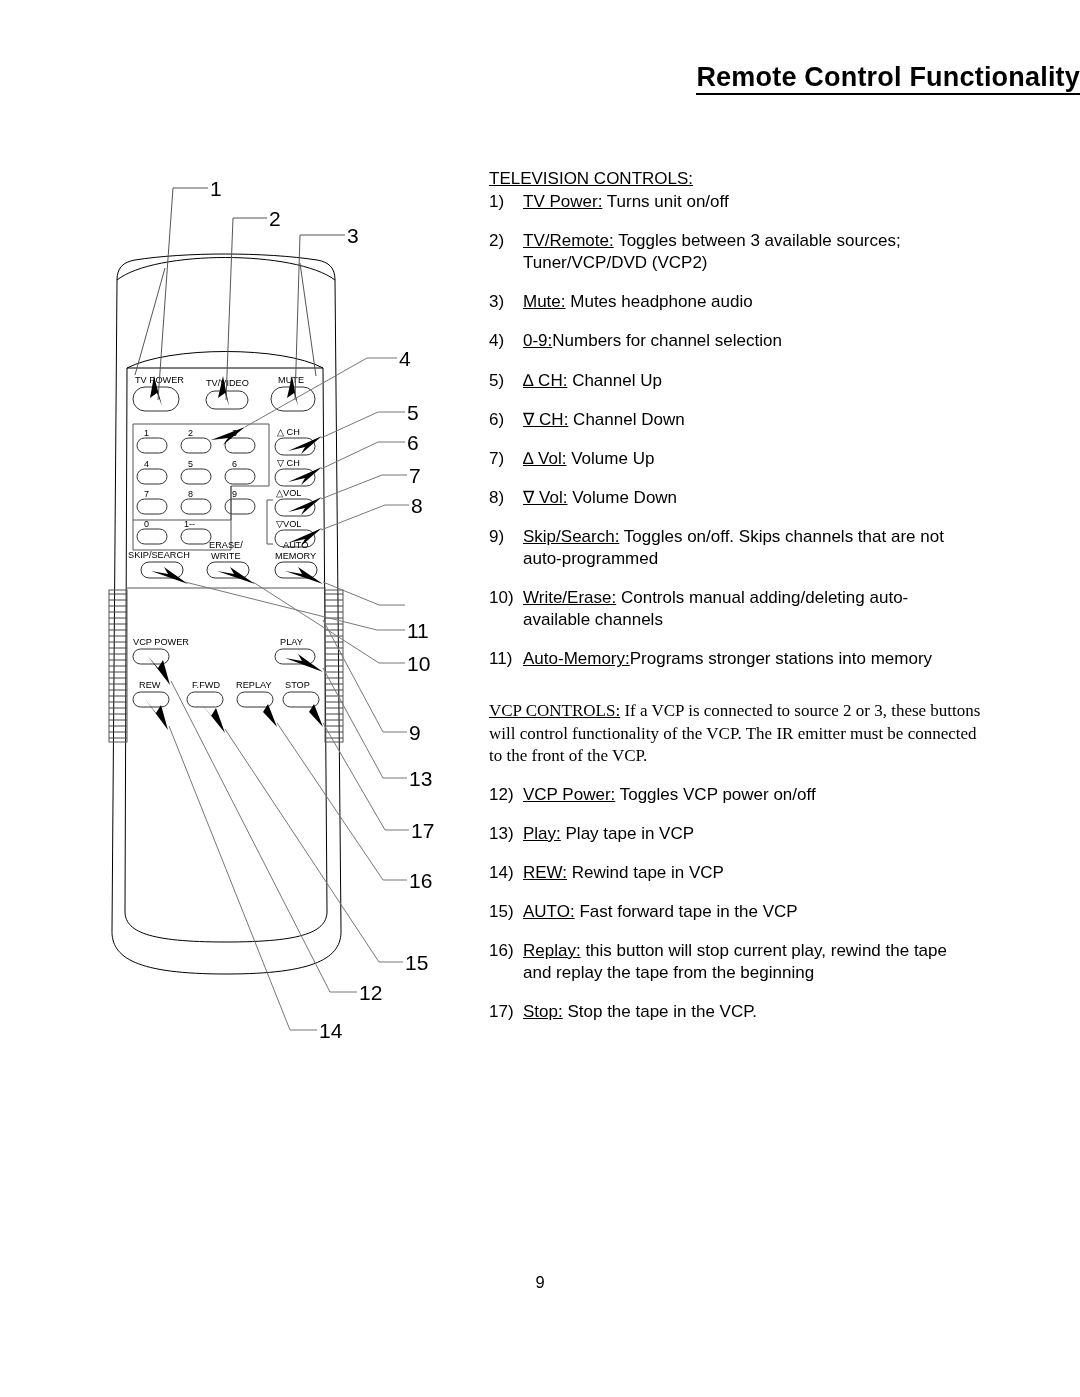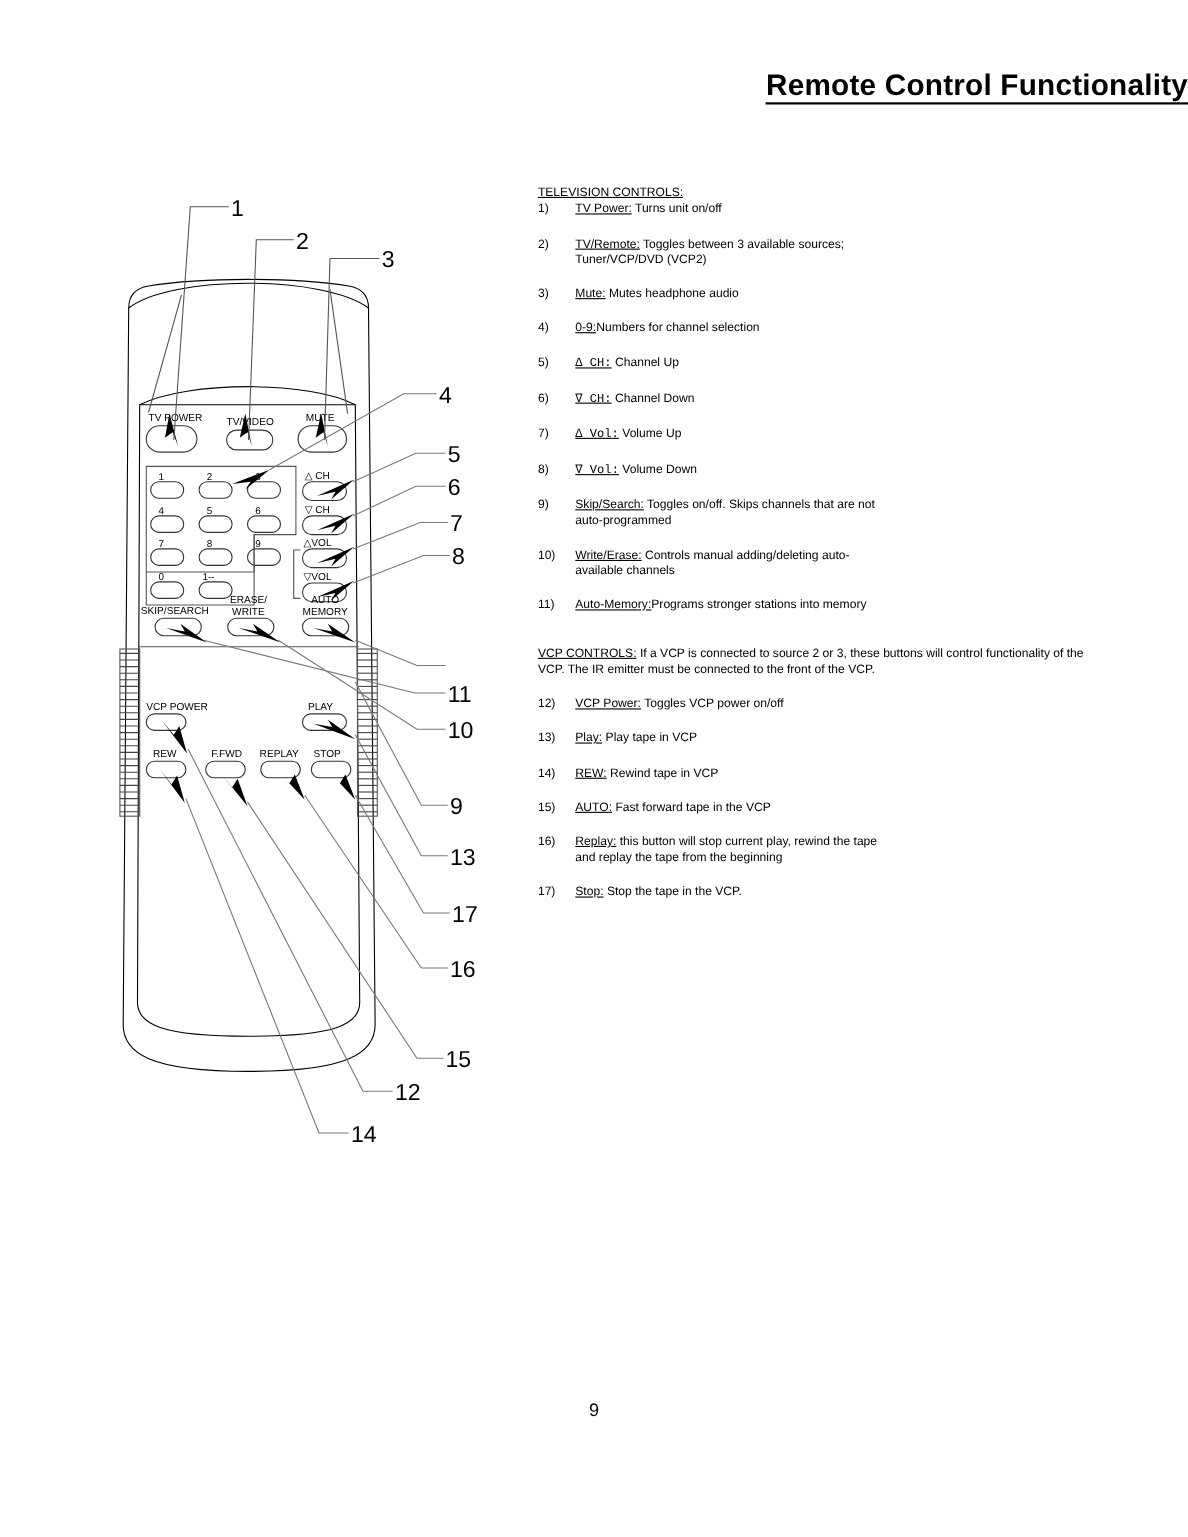--- a/index.html
+++ b/index.html
@@ -41,21 +41,21 @@
     height: 920px;
   }
   #diagram svg { display: block; }
 
   
   #text-column {
     position: absolute;
     left: 489px;
     top: 168px;
     width: 500px;
-    font-size: 11px;
+    font-size: 17px;
     line-height: 1.30;
   }
   .section-head {
     margin: 0 0 1px 0;
   }
   .section-head .u { text-decoration: underline; }
 
   .item {
     display: flex;
     margin-top: 17px;
@@ -64,35 +64,36 @@
   .item .num {
     width: 34px;
     flex: 0 0 34px;
   }
   .item .body { flex: 1 1 auto; }
   .item .term { text-decoration: underline; }
 
   .para {
     margin-top: 0;
     margin-bottom: 16px;
+    font-family: Liberation Serif, serif;
   }
   .para .u { text-decoration: underline; }
   #vcp-intro { margin-top: 30px; }
 
   
   #page-number {
     position: absolute;
     left: 0;
     top: 1273px;
     width: 1080px;
     text-align: center;
     font-size: 16.5px;
   }
 
-  .sym { font-family: Liberation Mono, monospace; }
+  .sym { font-family: Liberation Sans, sans-serif; }
 </style>
 </head>
 <body>
 
 <div id="page-title">
   <span class="ul">Remote Control Functionality</span>
 </div>
 
 <div id="diagram">
 <svg width="380" height="920" viewBox="0 0 380 920" xmlns="http://www.w3.org/2000/svg">

